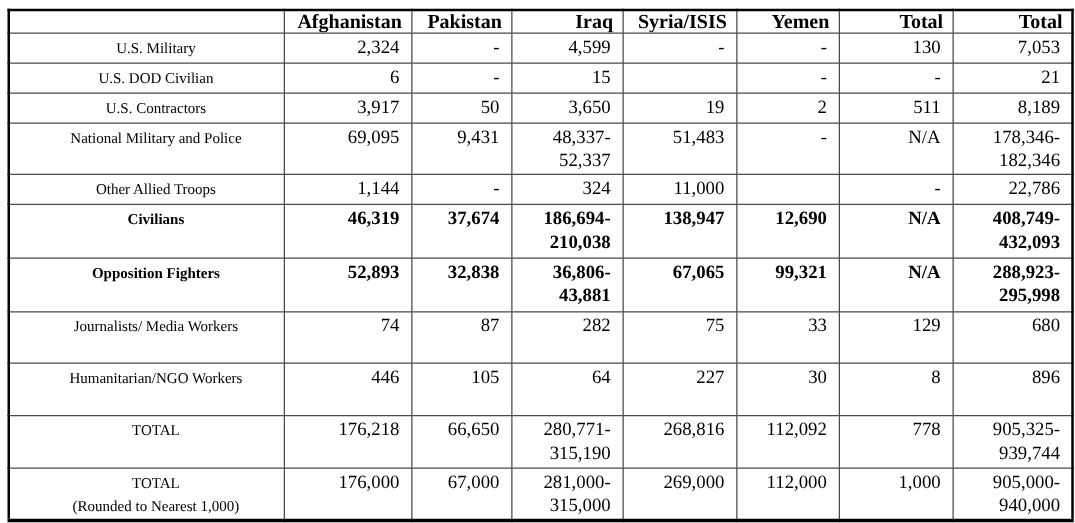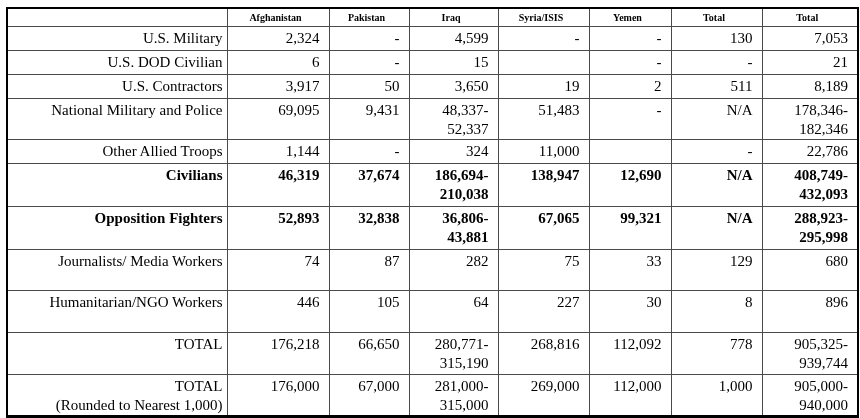--- a/index.html
+++ b/index.html
@@ -35,28 +35,29 @@
 
   th, td {
     border: 1px solid #4a4a4a;
     vertical-align: top;
     overflow: hidden;
     box-sizing: border-box;
   }
   thead tr { height: 18px; }
   thead th {
     font-weight: bold;
-    font-size: 10px;
+    font-size: 16px;
     line-height: 14px;
+    text-align: right;
     padding: 2px 7px 0 2px;
     white-space: nowrap;
   }
   td.label {
-    text-align: right;
-    font-size: 15px;
+    text-align: center;
+    font-size: 12px;
     line-height: 19px;
     padding: 2px 4px 0 19px;
     white-space: pre-line;
   }
   td.val {
     text-align: right;
     font-size: 15px;
     line-height: 19px;
     padding: 2px 9px 0 2px;
     white-space: pre-line;

